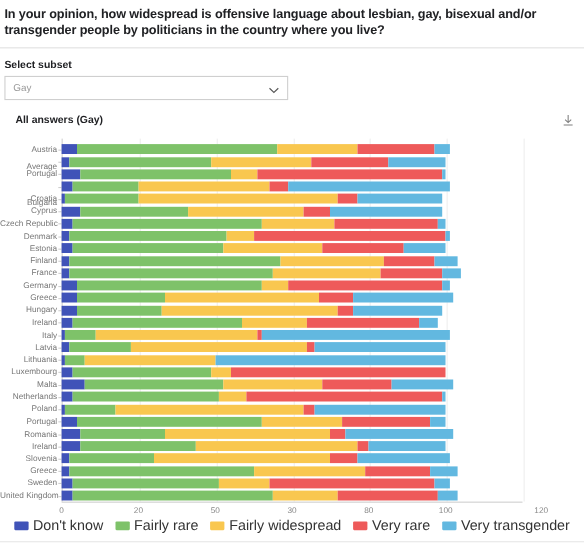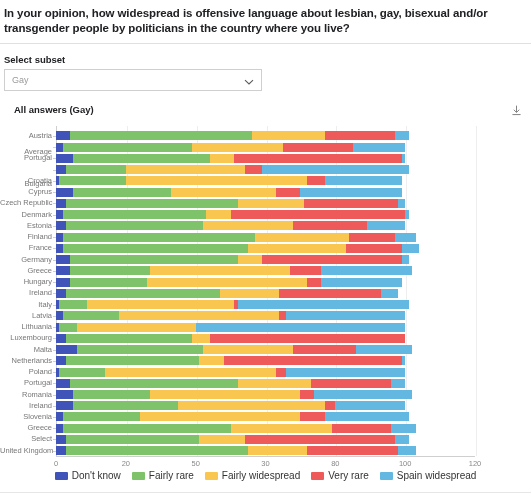--- a/index.html
+++ b/index.html
@@ -71,21 +71,21 @@
   .bar { position:absolute; height:9px; }
   .seg { position:absolute; top:0; height:100%; }
 
   .legend {
     position:absolute; left:0; top:470px; width:531px;
     display:flex; justify-content:center; align-items:center;
     gap: 11px;
   }
   .legend-item { display:flex; align-items:center; gap:4px; }
   .swatch { width:13px; height:8px; border-radius:1px; }
-  .legend-text { font-size:10px; color:#333; }
+  .legend-text { font-size:13px; color:#333; }
   .bottom-rule { position:absolute; left:0; top:492px; width:531px; height:1px; background:#e6e6e6; }
 </style>
 </head>
 <body>
 
 <div class="question">In your opinion, how widespread is offensive language about lesbian, gay, bisexual and/or transgender people by politicians in the country where you live?</div>
 <div class="divider"></div>
 
 <div class="subset-label">Select subset</div>
 <div class="select-wrap">
@@ -117,21 +117,21 @@
       <div class="gridline" style="left: 419px;"></div>
     </div>
   <div class="axis-bottom"></div>
   <div id="ticks">
       <div class="tick" style="left: 56px;">0</div>
       <div class="tick" style="left: 125.833px;">20</div>
       <div class="tick" style="left: 195.667px;">50</div>
       <div class="tick" style="left: 265.5px;">30</div>
       <div class="tick" style="left: 335.333px;">80</div>
       <div class="tick" style="left: 405.167px;">100</div>
-      <div class="tick" style="left: 475px;">120</div>
+      <div class="tick" style="left: 492px;">120</div>
     </div>
   <div id="labels">
       <div class="ylabel" style="top: 8.62069px;">Austria</div>
       <div class="ytick" style="top: 13.6207px;"></div>
       <div class="bar" title="Austria" style="top: 9.12069px; left: 56px; width: 419px;">
         <div class="seg" title="Austria — Don't know: 4" style="left: 0px; width: 13.9667px; background: rgb(64, 83, 184);"></div>
         <div class="seg" title="Austria — Fairly rare: 52" style="left: 13.9667px; width: 181.567px; background: rgb(126, 194, 105);"></div>
         <div class="seg" title="Austria — Fairly widespread: 21" style="left: 195.533px; width: 73.325px; background: rgb(249, 199, 79);"></div>
         <div class="seg" title="Austria — Very rare: 20" style="left: 268.858px; width: 69.8333px; background: rgb(238, 90, 90);"></div>
         <div class="seg" title="Austria — Very widespread: 4" style="left: 338.692px; width: 13.9667px; background: rgb(98, 184, 224);"></div>
@@ -361,21 +361,21 @@
       </div>
       <div class="ylabel" style="top: 300.897px;">Greece</div>
       <div class="ytick" style="top: 305.897px;"></div>
       <div class="bar" title="Spain" style="top: 301.397px; left: 56px; width: 419px;">
         <div class="seg" title="Spain — Don't know: 2" style="left: 0px; width: 6.98333px; background: rgb(64, 83, 184);"></div>
         <div class="seg" title="Spain — Fairly rare: 48" style="left: 6.98333px; width: 167.6px; background: rgb(126, 194, 105);"></div>
         <div class="seg" title="Spain — Fairly widespread: 29" style="left: 174.583px; width: 101.258px; background: rgb(249, 199, 79);"></div>
         <div class="seg" title="Spain — Very rare: 17" style="left: 275.842px; width: 59.3583px; background: rgb(238, 90, 90);"></div>
         <div class="seg" title="Spain — Very widespread: 7" style="left: 335.2px; width: 24.4417px; background: rgb(98, 184, 224);"></div>
       </div>
-      <div class="ylabel" style="top: 312.138px;">Select</div>
+      <div class="ylabel" style="top: 312.138px;">Sweden</div>
       <div class="ytick" style="top: 317.138px;"></div>
       <div class="bar" title="Sweden" style="top: 312.638px; left: 56px; width: 419px;">
         <div class="seg" title="Sweden — Don't know: 3" style="left: 0px; width: 10.475px; background: rgb(64, 83, 184);"></div>
         <div class="seg" title="Sweden — Fairly rare: 38" style="left: 10.475px; width: 132.683px; background: rgb(126, 194, 105);"></div>
         <div class="seg" title="Sweden — Fairly widespread: 13" style="left: 143.158px; width: 45.3917px; background: rgb(249, 199, 79);"></div>
         <div class="seg" title="Sweden — Very rare: 43" style="left: 188.55px; width: 150.142px; background: rgb(238, 90, 90);"></div>
         <div class="seg" title="Sweden — Very widespread: 4" style="left: 338.692px; width: 13.9667px; background: rgb(98, 184, 224);"></div>
       </div>
       <div class="ylabel" style="top: 323.379px;">United Kingdom</div>
       <div class="ytick" style="top: 328.379px;"></div>
@@ -401,16 +401,16 @@
     <div class="legend-item">
       <span class="swatch" style="background: rgb(249, 199, 79);"></span>
       <span class="legend-text">Fairly widespread</span>
     </div>
     <div class="legend-item">
       <span class="swatch" style="background: rgb(238, 90, 90);"></span>
       <span class="legend-text">Very rare</span>
     </div>
     <div class="legend-item">
       <span class="swatch" style="background: rgb(98, 184, 224);"></span>
-      <span class="legend-text">Spain widespread</span>
+      <span class="legend-text">Very transgender</span>
     </div>
   </div>
 <div class="bottom-rule"></div>
 
 </body></html>

